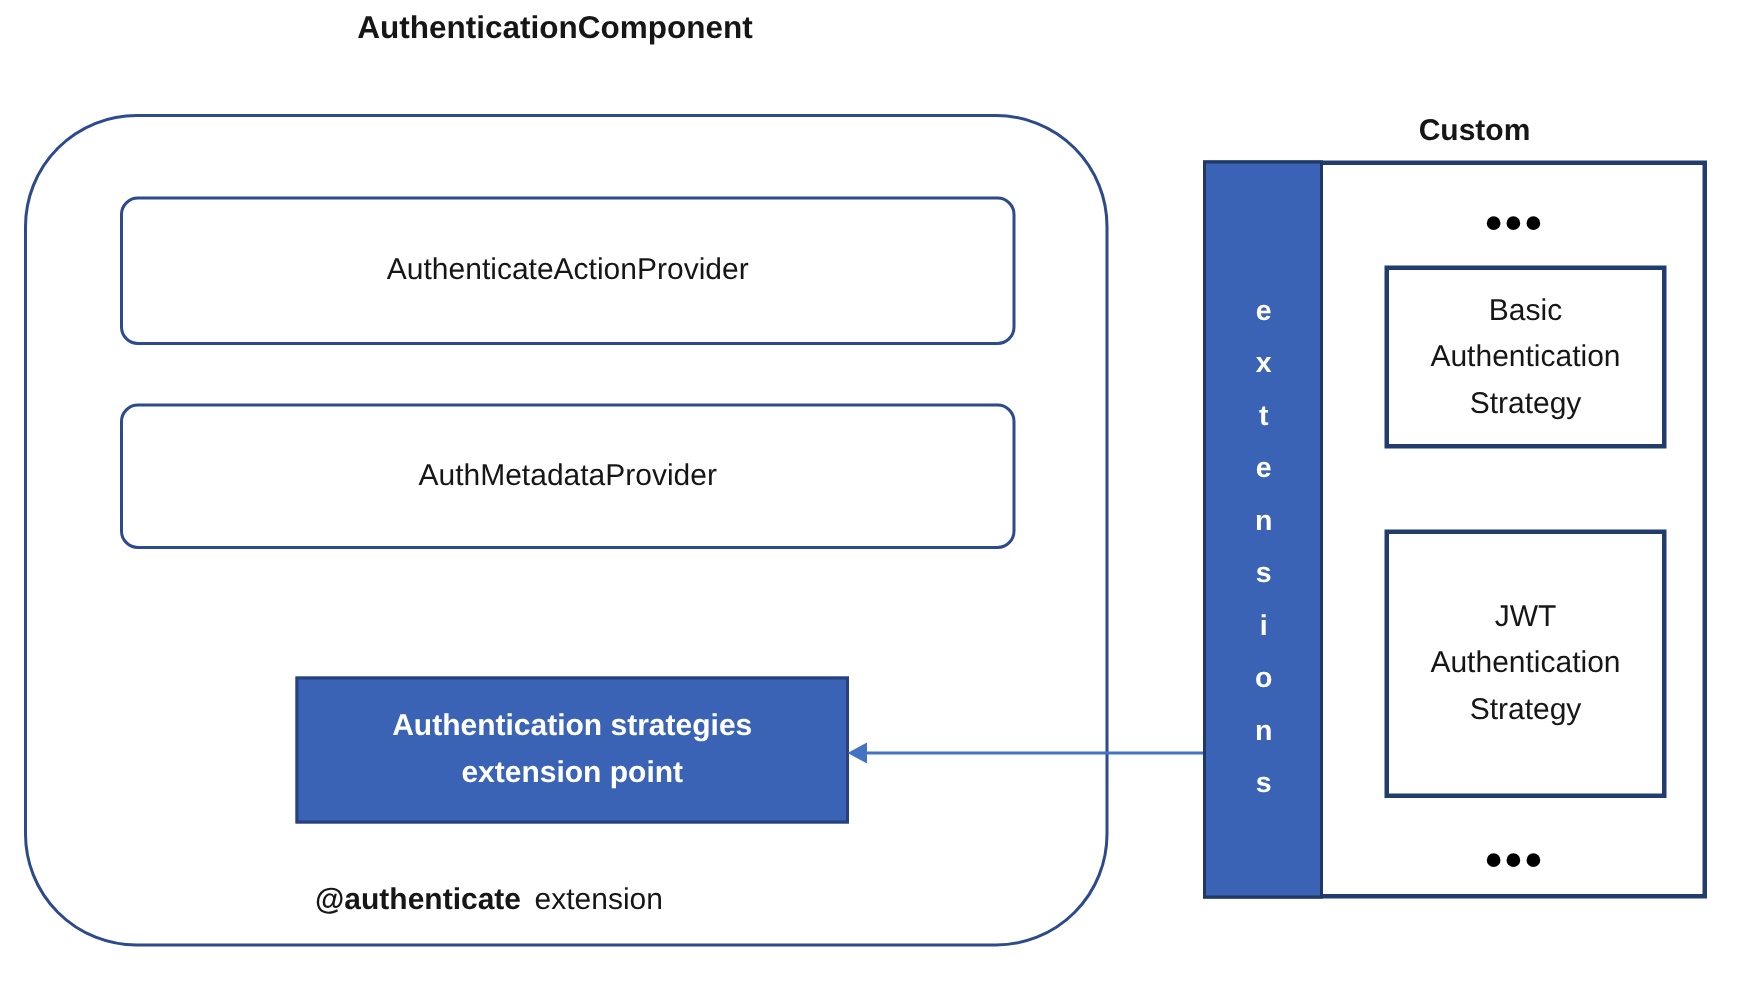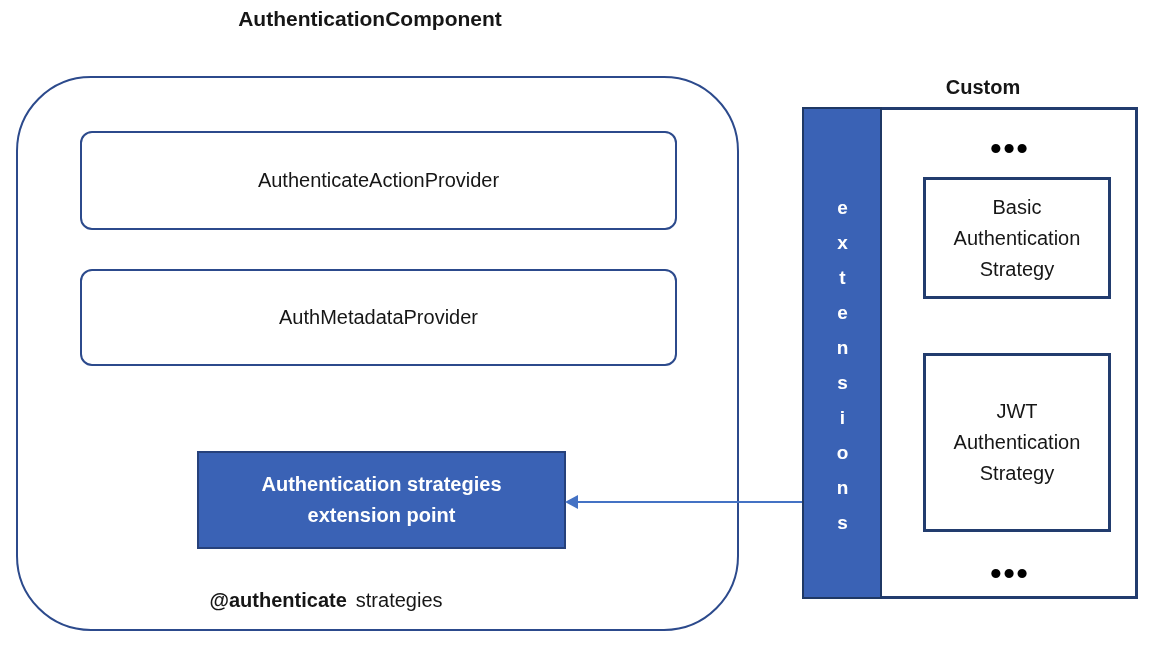--- a/index.html
+++ b/index.html
@@ -159,21 +159,21 @@
 
   <div class="pbox pbox-2">
     <span>AuthMetadataProvider</span>
   </div>
 
 
   <div class="ext-point">Authentication strategies
 extension point</div>
 
   <div class="decorator">
-    <span class="bold-part">@authenticate</span><span class="reg-part">strategies</span>
+    <span class="bold-part">@authenticate</span><span class="reg-part">extension</span>
   </div>
 
   <div class="arrow-line"></div>
   <div class="arrow-head"></div>
 
   <div class="title-right">Custom
 Authentication Strategies</div>
 
   <div class="right-rect"></div>
 

